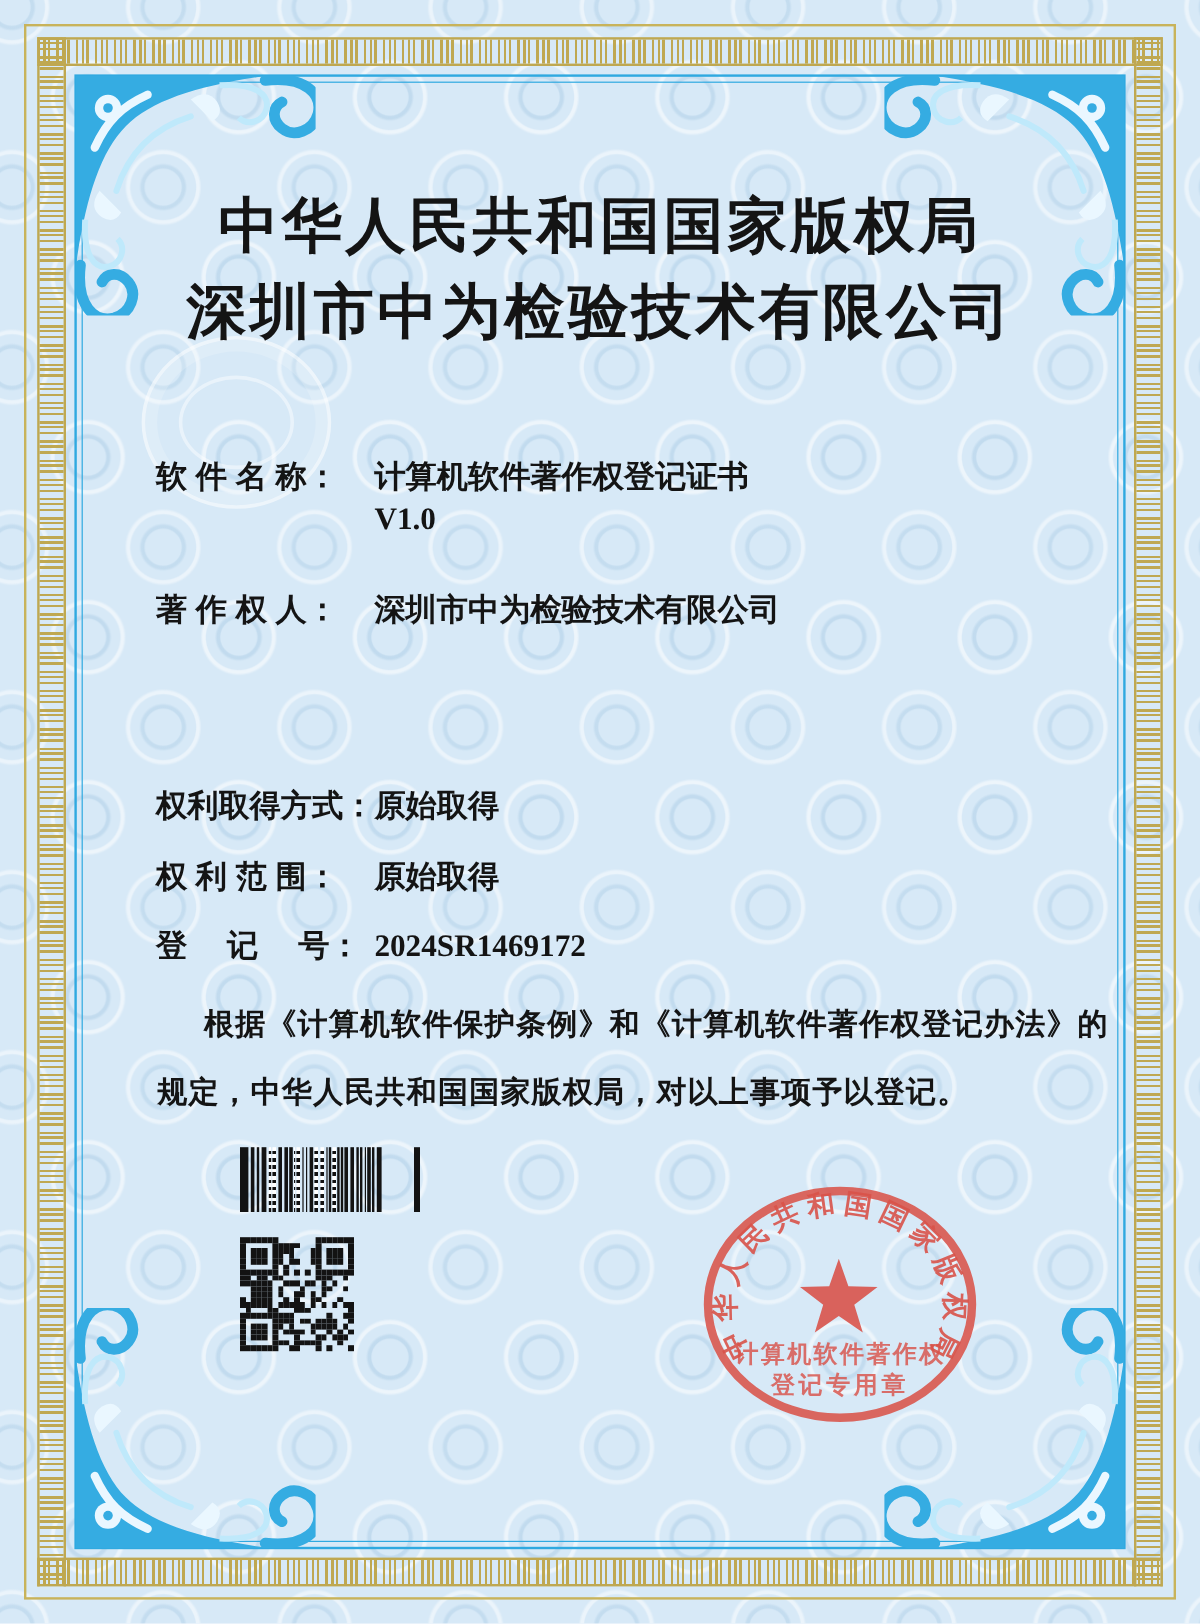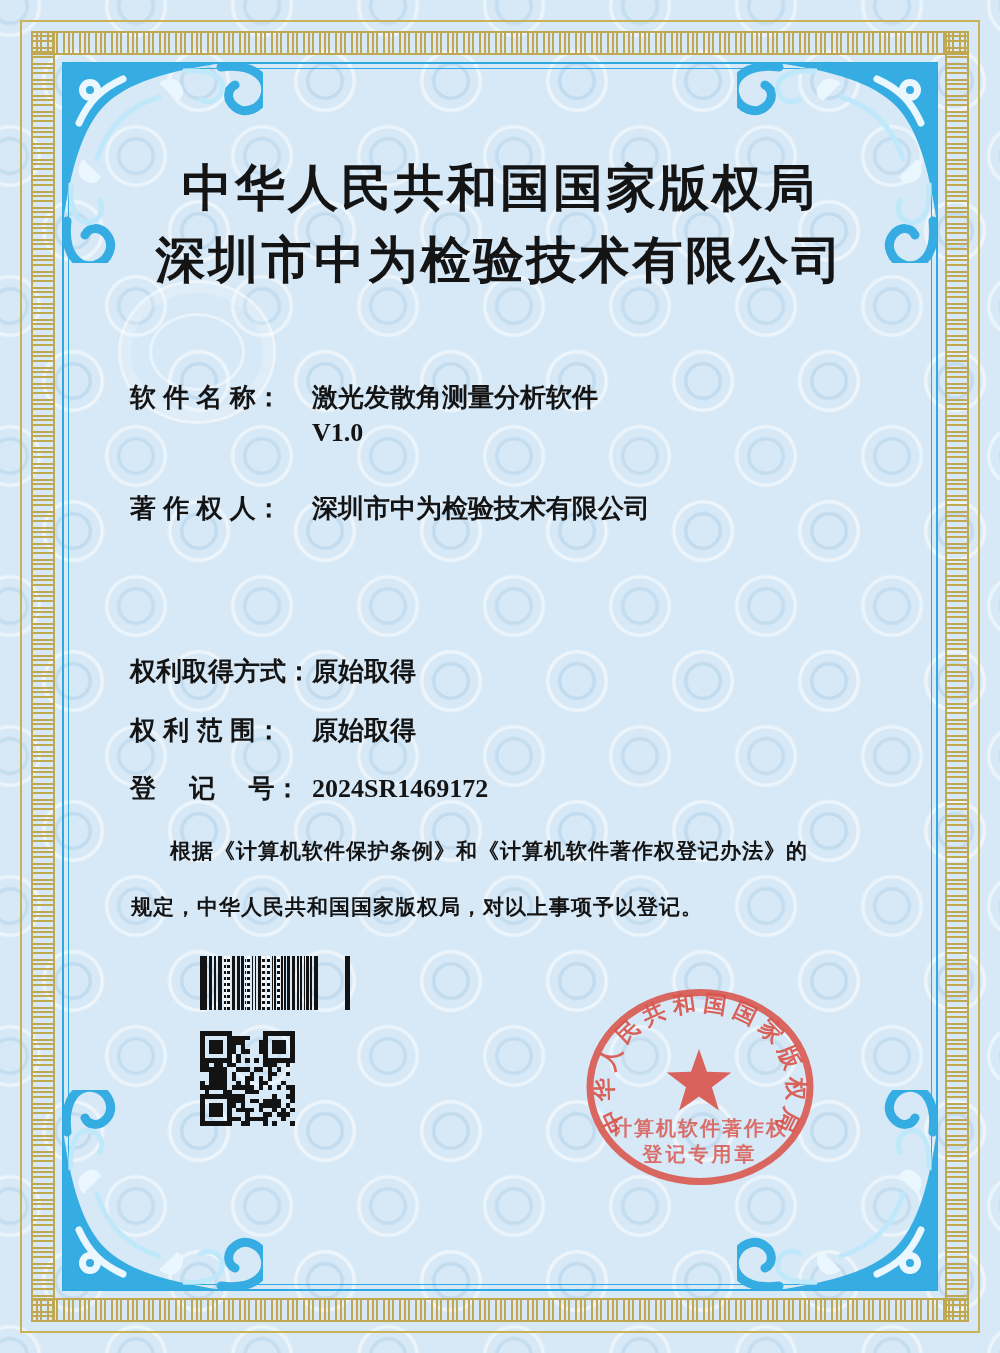--- a/index.html
+++ b/index.html
@@ -44,21 +44,21 @@
     font-weight:bold;font-size:50px;letter-spacing:3px;}
   .title-1{top:155px;} .title-2{top:227px;}
   .certno{top:311px;left:620px;font-size:22px;font-weight:bold;}
   .certno .lbl{margin-right:22px;}
   .field{font-size:26px;font-weight:bold;left:130px;}
   .field .lbl{display:inline-block;width:182px;}
   .field .val{font-family:"Liberation Serif",serif;}
   .f0{top:380px;} .f1{top:491px;} .f2{top:654px;} .f3{top:713px;} .f4{top:771px;}
   .val2{position:absolute;left:312px;top:418px;font-size:26px;font-weight:bold;
     font-family:"Liberation Serif",serif;}
-  .stmt{font-size:21px;font-weight:600;letter-spacing:1px;}
+  .stmt{font-size:25px;font-weight:600;letter-spacing:1px;}
   .s1{top:837px;left:170px;} .s2{top:893px;left:131px;}
   
   .barcode{position:absolute;left:200px;top:956px;width:134px;height:54px;
     border-left:7px solid #131313;border-right:5px solid #131313;padding:0 2px;
     display:flex;align-items:stretch;}
   .barcode i{background:#131313;height:100%;flex:none;}
   .qr{position:absolute;left:200px;top:1031px;width:95px;height:95px;}
   .qr i{position:absolute;width:4.5px;height:4.5px;background:#131313;}
   
   .seal{position:absolute;left:585px;top:983px;z-index:3;}
@@ -111,21 +111,21 @@
 
   <div class="emblem">
       <i></i>
     </div>
 
   <div class="t title title-1">中华人民共和国国家版权局</div>
   <div class="t title title-2">深圳市中为检验技术有限公司</div>
 
 
   <div class="t field f0">
-    <span class="lbl">软 件 名 称：</span><span class="val">激光发散角测量分析软件</span>
+    <span class="lbl">软 件 名 称：</span><span class="val">计算机软件著作权登记证书</span>
   </div>
   <div class="t val2">V1.0</div>
   <div class="t field f2">
     <span class="lbl">权利取得方式：</span><span class="val">原始取得</span>
   </div>
   <div class="t field f1">
     <span class="lbl">著 作 权 人：</span><span class="val">深圳市中为检验技术有限公司</span>
   </div>
   <div class="t field f3">
     <span class="lbl">权 利 范 围：</span><span class="val">原始取得</span>

